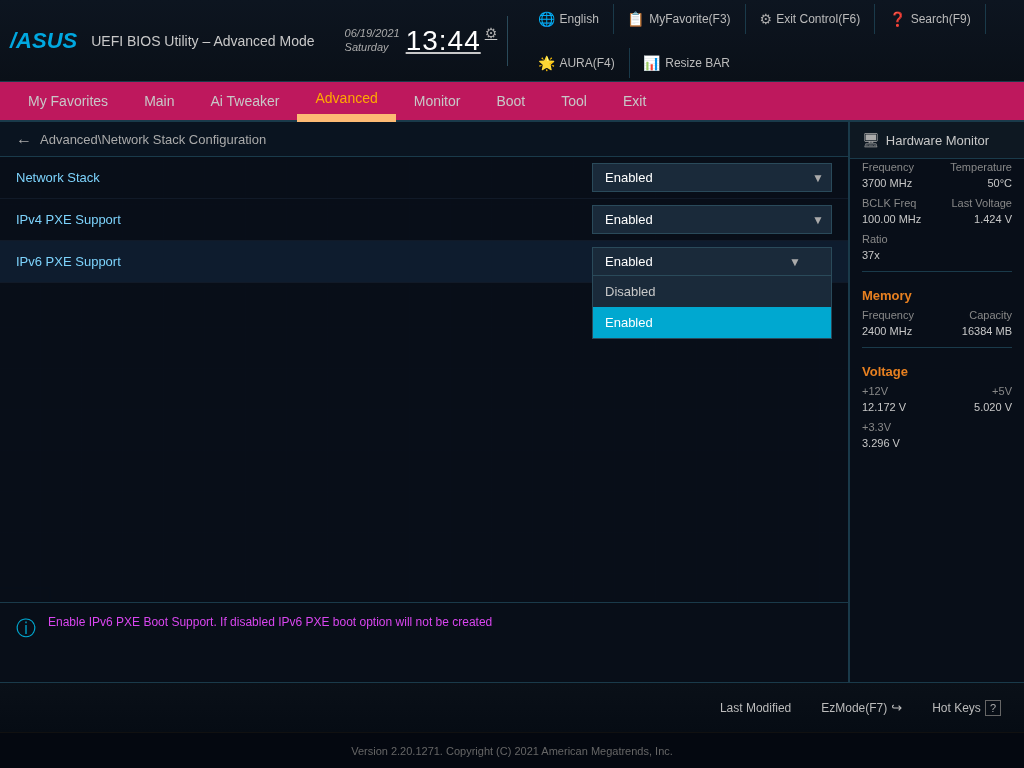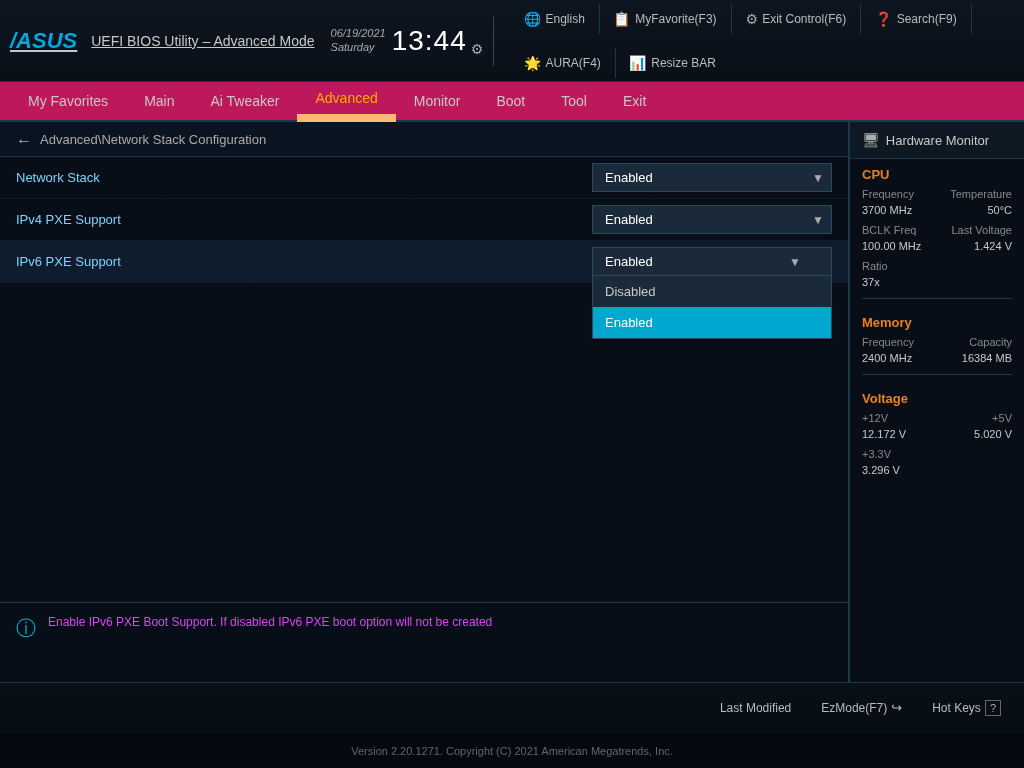--- a/index.html
+++ b/index.html
@@ -45,22 +45,21 @@
       border-bottom: 1px solid #1a3a4a;
       display: flex;
       align-items: center;
       height: 82px;
       padding: 0 10px;
     }
 
     .logo-area {
       display: flex;
       align-items: center;
-      margin-right: 6px;
-      text-decoration: underline;
+      margin-right: 20px;
     }
 
     .bios-title {
       color: #c8c8c8;
       font-size: 14px;
       font-weight: 400;
       margin-left: 8px;
       white-space: nowrap;
     }
 
@@ -420,21 +419,21 @@
       <span class="bios-title">UEFI BIOS Utility – Advanced Mode</span>
     </div>
   </div>
 
   <div class="header-center">
     <div class="datetime">
       <div>
         <div class="date-text">06/19/2021</div>
         <div class="date-text">Saturday</div>
       </div>
-      <div style="display:flex;align-items:flex-end;gap:4px;">
+      <div style="display:flex;align-items:flex-start;gap:4px;text-decoration:underline;">
         <span class="time-text">13:44</span>
         <span class="settings-icon">⚙</span>
       </div>
     </div>
   </div>
 
   <div style="width:1px;height:50px;background:#2a4a5a;margin:0 10px;"></div>
 
   <div class="header-tools">
     <div class="header-tool-item">
@@ -555,21 +554,20 @@
     </div>
 
   </div>
 
   <div class="right-panel">
     <div class="hw-monitor-header">
       <span class="monitor-icon">🖥</span>
       <span>Hardware Monitor</span>
     </div>
 
-    <div class="section-title">CPU</div>
     <div class="monitor-row">
       <span class="monitor-label">Frequency</span>
       <span class="monitor-label">Temperature</span>
     </div>
     <div class="monitor-row">
       <span class="monitor-value">3700 MHz</span>
       <span class="monitor-value">50°C</span>
     </div>
     <div class="monitor-row" style="margin-top:4px;">
       <span class="monitor-label">BCLK Freq</span>

